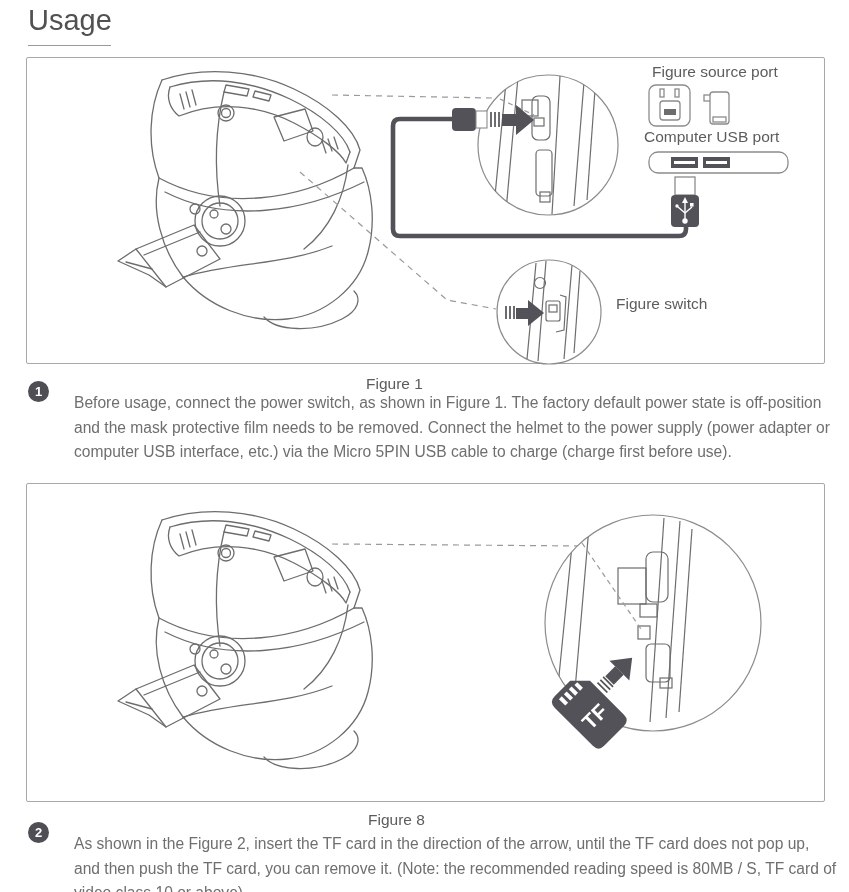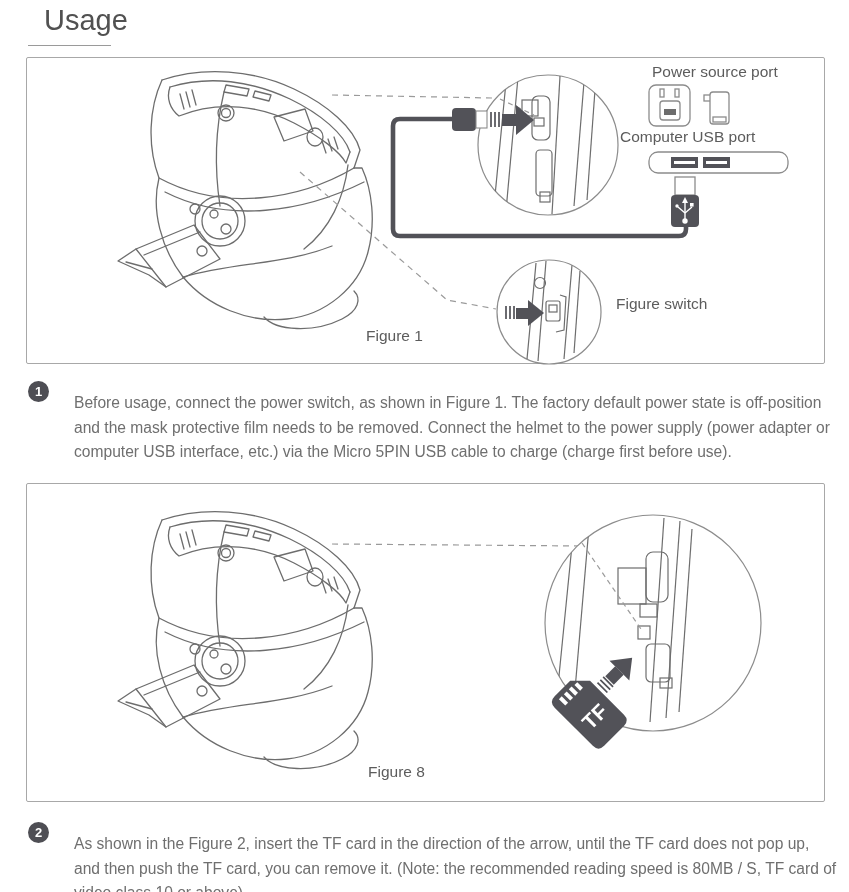--- a/index.html
+++ b/index.html
@@ -1,25 +1,25 @@
 <!DOCTYPE html>
 <html><head>
 <meta charset="utf-8">
 <style>
   html,body{margin:0;padding:0;background:#ffffff;}
   .page{position:relative;width:849px;height:892px;background:#fff;overflow:hidden;
         font-family:"Liberation Sans", sans-serif;}
-  .title{position:absolute;left:28px;top:4px;font-size:29px;color:#515151;font-weight:400;margin-left:16px;}
+  .title{position:absolute;left:28px;top:4px;font-size:29px;color:#515151;font-weight:400;}
   .title-rule{position:absolute;left:28px;top:45px;width:83px;border-top:1px solid #9a9a9a;}
   .figbox{position:absolute;left:26px;width:797px;border:1px solid #a8a8a8;border-radius:2px;background:#fff;}
   #figbox1{top:57px;height:305px;}
   #figbox2{top:483px;height:317px;}
   .art{position:absolute;left:0;top:0;}
   .lbl{position:absolute;font-size:15.5px;color:#5c5c5c;white-space:nowrap;}
-  .caption{position:absolute;font-size:15.5px;color:#5c5c5c;white-space:nowrap;}
+  .caption{position:absolute;font-size:15.5px;color:#5c5c5c;white-space:nowrap;margin-top:48px;}
   .instr{position:absolute;left:62px;width:763px;font-size:15.6px;line-height:24.6px;color:#6f6f6f;margin:12px;}
   .bullet{position:absolute;left:28px;width:21px;height:21px;border-radius:50%;
           background:#4e4e54;color:#fff;font-size:13px;font-weight:bold;
           display:flex;align-items:center;justify-content:center;}
 </style>
 </head>
 <body>
 
 <div class="page">
 
@@ -200,22 +200,22 @@
       <g transform="translate(618,672) rotate(-45)">
         <path d="M-22,-7 L-22,7 M-18,-7 L-18,7 M-14,-7 L-14,7" stroke="#525258" stroke-width="1.7" fill="none"></path>
         <g fill="#525258">
           <rect x="-12" y="-6" width="14" height="12"></rect>
           <path d="M2,-14 L2,14 L20,0 Z"></path>
         </g>
       </g>
     </g>
   </svg>
 
-  <div class="lbl" style="left:652px;top:63px">Power source port</div>
-  <div class="lbl" style="left:620px;top:128px">Computer USB port</div>
+  <div class="lbl" style="left:652px;top:63px">Figure source port</div>
+  <div class="lbl" style="left:644px;top:128px">Computer USB port</div>
   <div class="lbl" style="left:616px;top:295px">Figure switch</div>
   <div class="caption" style="left:366px;top:327px">Figure 1</div>
   <div class="caption" style="left:368px;top:763px">Figure 8</div>
 
   <span class="bullet" style="top:381px">
     <span>1</span>
   </span>
   <p class="instr" style="top:379px">Before usage, connect the power switch, as shown in Figure 1. The factory default power state is off-position and the mask protective film needs to be removed. Connect the helmet to the power supply (power adapter or computer USB interface, etc.) via the Micro 5PIN USB cable to charge (charge first before use).</p>
 
   <span class="bullet" style="top:822px">

